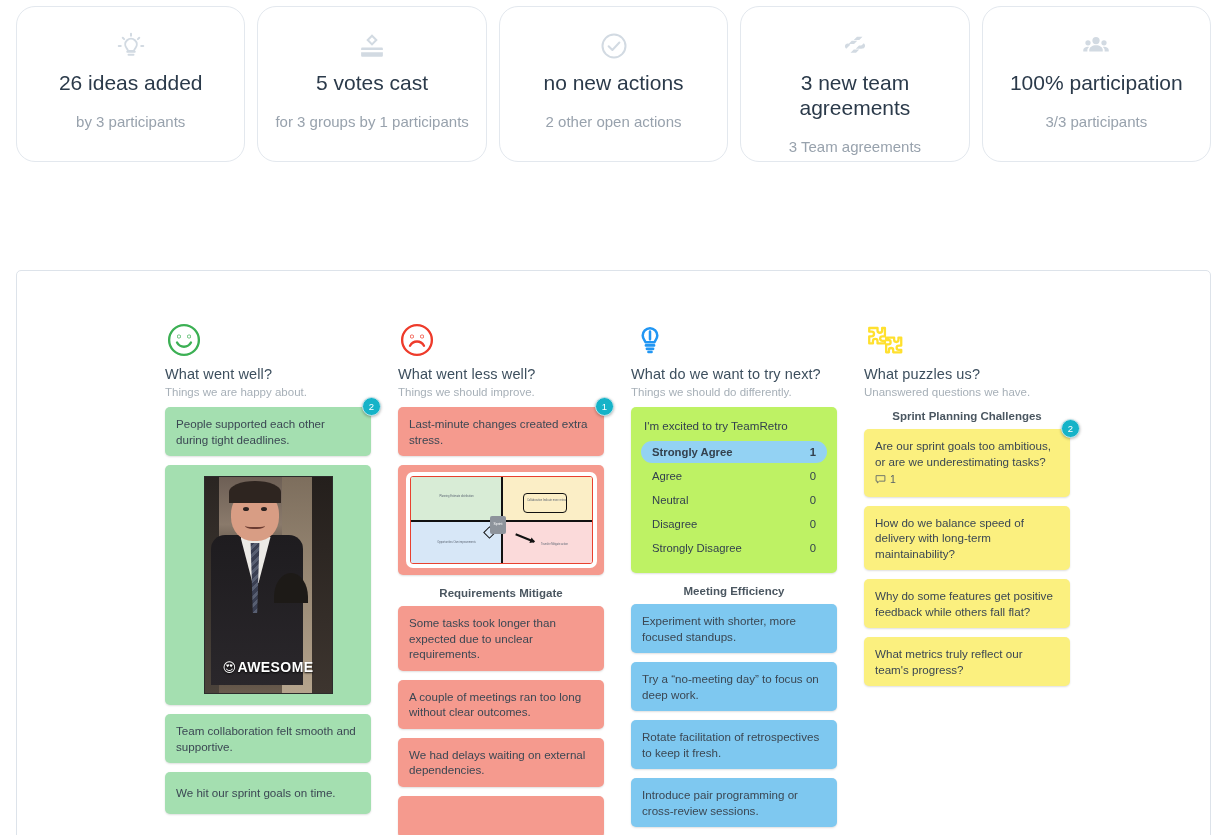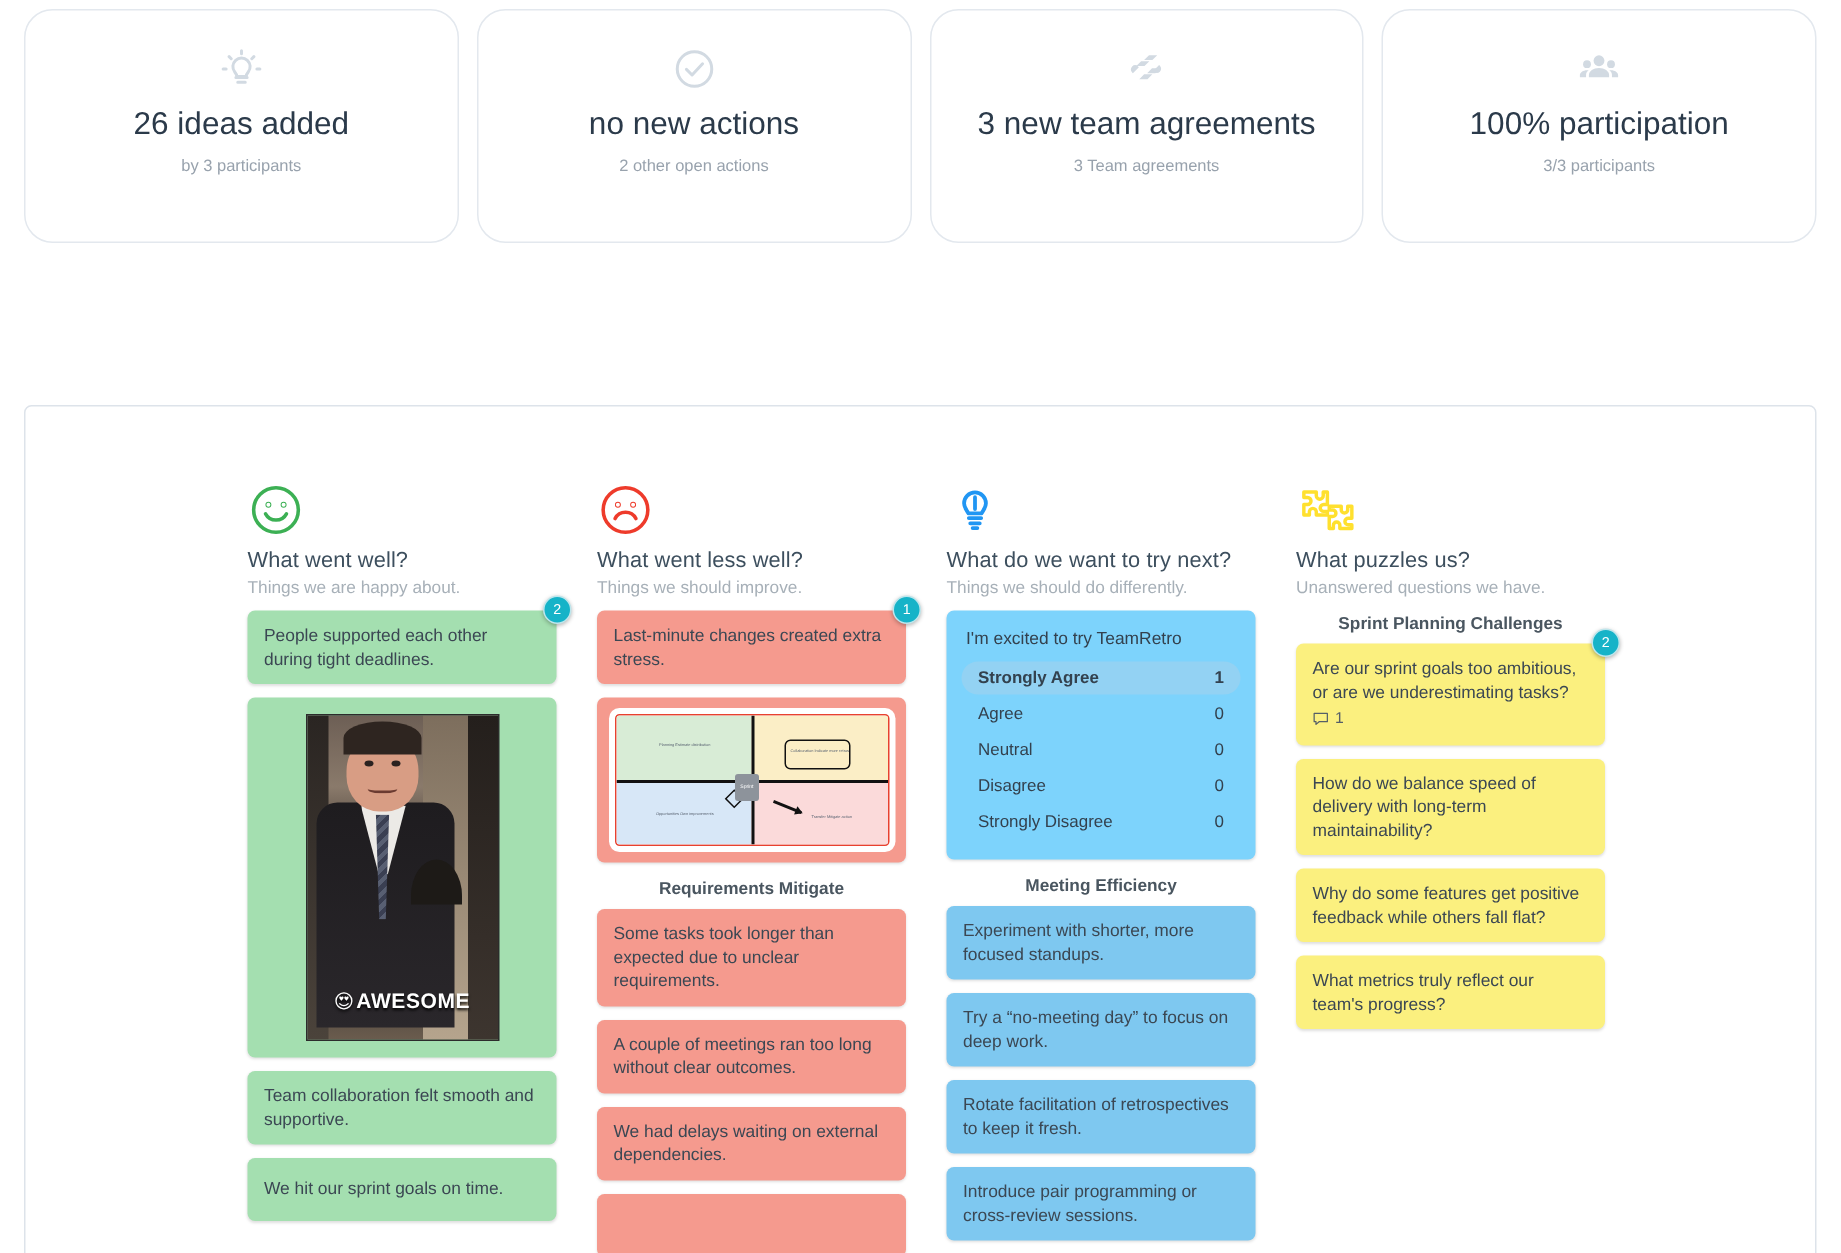--- a/index.html
+++ b/index.html
@@ -38,25 +38,25 @@
   .stat-icon svg { display: block; }
   .stat-value {
     font-size: 21px;
     color: #2b3a4a;
     text-align: center;
     line-height: 25px;
     font-weight: 400;
     padding: 0 8px;
   }
   .stat-sub {
-    font-size: 11px;
+    font-size: 15px;
     color: #98a2ad;
     text-align: left;
     line-height: 18px;
-    margin-top: 7px;
+    margin-top: 18px;
     padding: 0 10px;
   }
 
   
   .board-panel {
     position: absolute;
     left: 16px; top: 270px;
     width: 1195px; height: 600px;
     border: 1px solid #dde3ea;
     border-radius: 5px;
@@ -207,21 +207,21 @@
      border:1.4px solid #111; transform: rotate(45deg); }
   .wb .arrow { position:absolute; left:104px; top:60px; width:20px; height:1.6px;
      background:#111; transform: rotate(22deg); }
   .wb .arrow:after { content:""; position:absolute; right:-1px; top:-2.5px;
      border-left:5px solid #111; border-top:3px solid transparent; border-bottom:3px solid transparent; }
   .wb .chip { position:absolute; left:79px; top:39px; padding:1px 4px;
      background:#8d939b; color:#fff; font-size:3.4px; border-radius:2px; }
 
   
   .poll {
-    background:#7dd3fc;
+    background:#bef264;
     border-radius:5px;
     padding: 11px 10px 12px 10px;
     box-shadow: 0 1px 2px rgba(0,0,0,.13);
     margin-bottom: 9px;
   }
   .poll-q { font-size: 11.6px; color:#33414e; margin: 1px 0 9px 3px; }
   .poll-opt {
     display:flex; justify-content:space-between; align-items:center;
     font-size: 11.3px; color:#33414e;
     padding: 5px 11px; border-radius: 11px;
@@ -238,20 +238,30 @@
     <div class="stat-icon">
       <svg width="30" height="30" viewBox="0 0 24 24" fill="none" stroke="currentColor" stroke-width="1.6" stroke-linecap="round">
         <path d="M9 16.5h6M10 19h4M12 2.2v1.6M5.4 5.4l1.1 1.1M2.2 12h1.6M18.6 5.4l-1.1 1.1M20.2 12h1.6"></path>
         <path d="M8.4 13.6a4.6 4.6 0 1 1 7.2 0c-.7.9-1.1 1.6-1.2 2.4H9.6c-.1-.8-.5-1.5-1.2-2.4z" stroke-linejoin="round"></path>
       </svg>
     </div>
     <div class="stat-value">26 ideas added</div>
     <div class="stat-sub">by 3 participants</div>
   </div>
 
+  <div class="stat-card">
+    <div class="stat-icon">
+      <svg width="30" height="30" viewBox="0 0 24 24" fill="currentColor">
+        <path d="M12 2.6 7.4 7.2l4.6 4.6 4.6-4.6L12 2.6zm0 2.3 2.3 2.3L12 9.5 9.7 7.2 12 4.9z"></path>
+        <path d="M4.2 13.2h15.6c.5 0 .9.4.9.9v1.1H3.3v-1.1c0-.5.4-.9.9-.9zM3.3 16.9h17.4v2.6c0 .6-.5 1-1 1H4.3c-.6 0-1-.4-1-1v-2.6z"></path>
+      </svg>
+    </div>
+    <div class="stat-value">5 votes cast</div>
+    <div class="stat-sub">for 3 groups by 1 participants</div>
+  </div>
 
   <div class="stat-card">
     <div class="stat-icon">
       <svg width="30" height="30" viewBox="0 0 24 24" fill="none" stroke="currentColor" stroke-width="1.6" stroke-linecap="round" stroke-linejoin="round">
         <circle cx="12" cy="12" r="9.2"></circle>
         <path d="M7.7 12.2l3 3 5.6-6"></path>
       </svg>
     </div>
     <div class="stat-value">no new actions</div>
     <div class="stat-sub">2 other open actions</div>

